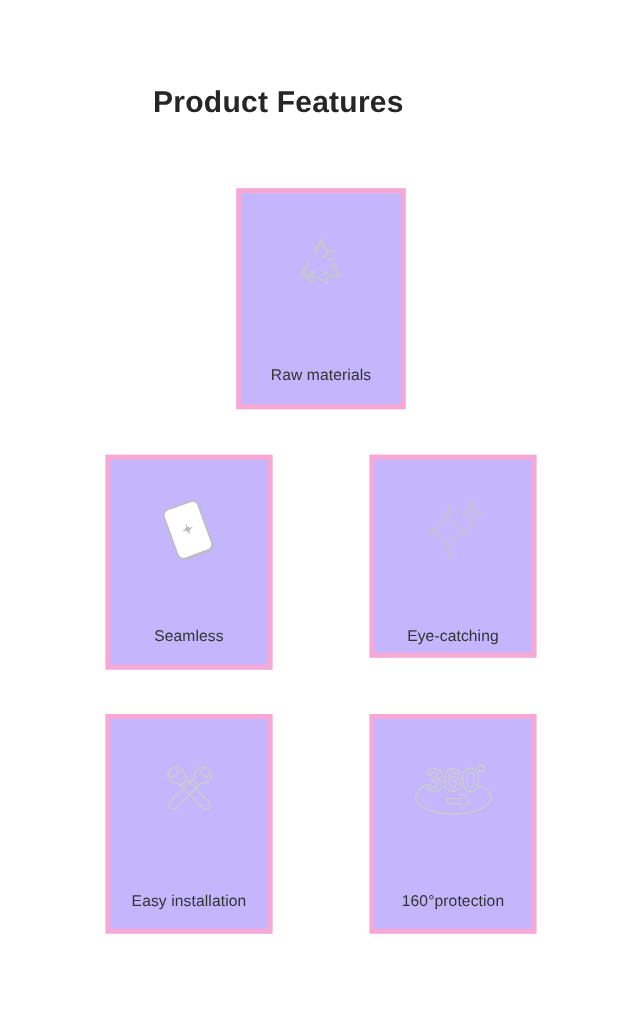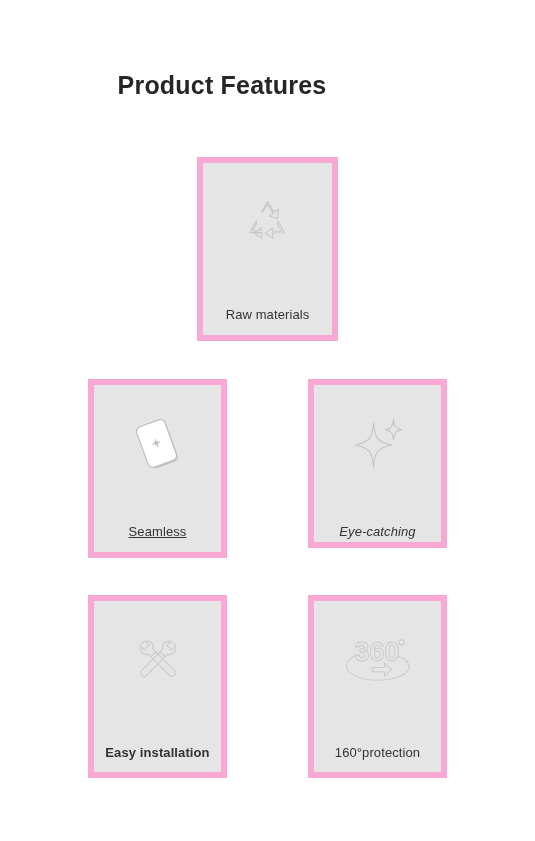--- a/index.html
+++ b/index.html
@@ -13,46 +13,46 @@
     height: 841px;
     position: relative;
     font-family: "Liberation Sans", sans-serif;
     overflow: hidden;
     -webkit-font-smoothing: antialiased;
   }
 
   #page-title {
     position: absolute;
     top: 71px;
-    left: 8px;
+    left: 18px;
     width: 428px;
     text-align: center;
     font-size: 25px;
     font-weight: bold;
     color: #262626;
     letter-spacing: 0.2px;
   }
 
   .card {
     position: absolute;
-    background: #e5e5e5;
-    border: 6px solid #f9a8d4;
+    background: #c4b5fd;
+    border: 4px solid #f9a8d4;
     box-sizing: border-box;
     display: flex;
     flex-direction: column;
     align-items: center;
   }
 
   
   .card-1 { left: 197px; top: 157px;  width: 141px; height: 184px; }
   
   .card-2 { left: 88px;  top: 379px;  width: 139px; height: 179px; }
-  .card-3 { left: 308px; top: 379px;  width: 139px; height: 169px; font-style: italic; }
+  .card-3 { left: 308px; top: 379px;  width: 139px; height: 169px; }
   
-  .card-4 { left: 88px;  top: 595px;  width: 139px; height: 183px; font-weight: bold; }
+  .card-4 { left: 88px;  top: 595px;  width: 139px; height: 183px; }
   .card-5 { left: 308px; top: 595px;  width: 139px; height: 183px; }
 
   .card-icon {
     position: absolute;
     left: 0;
     width: 100%;
     display: flex;
     justify-content: center;
     align-items: center;
   }
@@ -67,21 +67,21 @@
   .card-label {
     position: absolute;
     left: 0;
     width: 100%;
     text-align: center;
     font-size: 13px;
     color: #333333;
     letter-spacing: 0.1px;
   }
   .card-1 .card-label { top: 300px; }
-  .card-2 .card-label { top: 139px; text-decoration: underline; }
+  .card-2 .card-label { top: 139px; }
   .card-3 .card-label { top: 139px; }
   .card-4 .card-label { top: 144px; }
   .card-5 .card-label { top: 144px; }
   
   .card-1 .card-label { top: 144px; }
 </style>
 </head>
 <body>
 
 <div id="page-title">Product Features</div>

